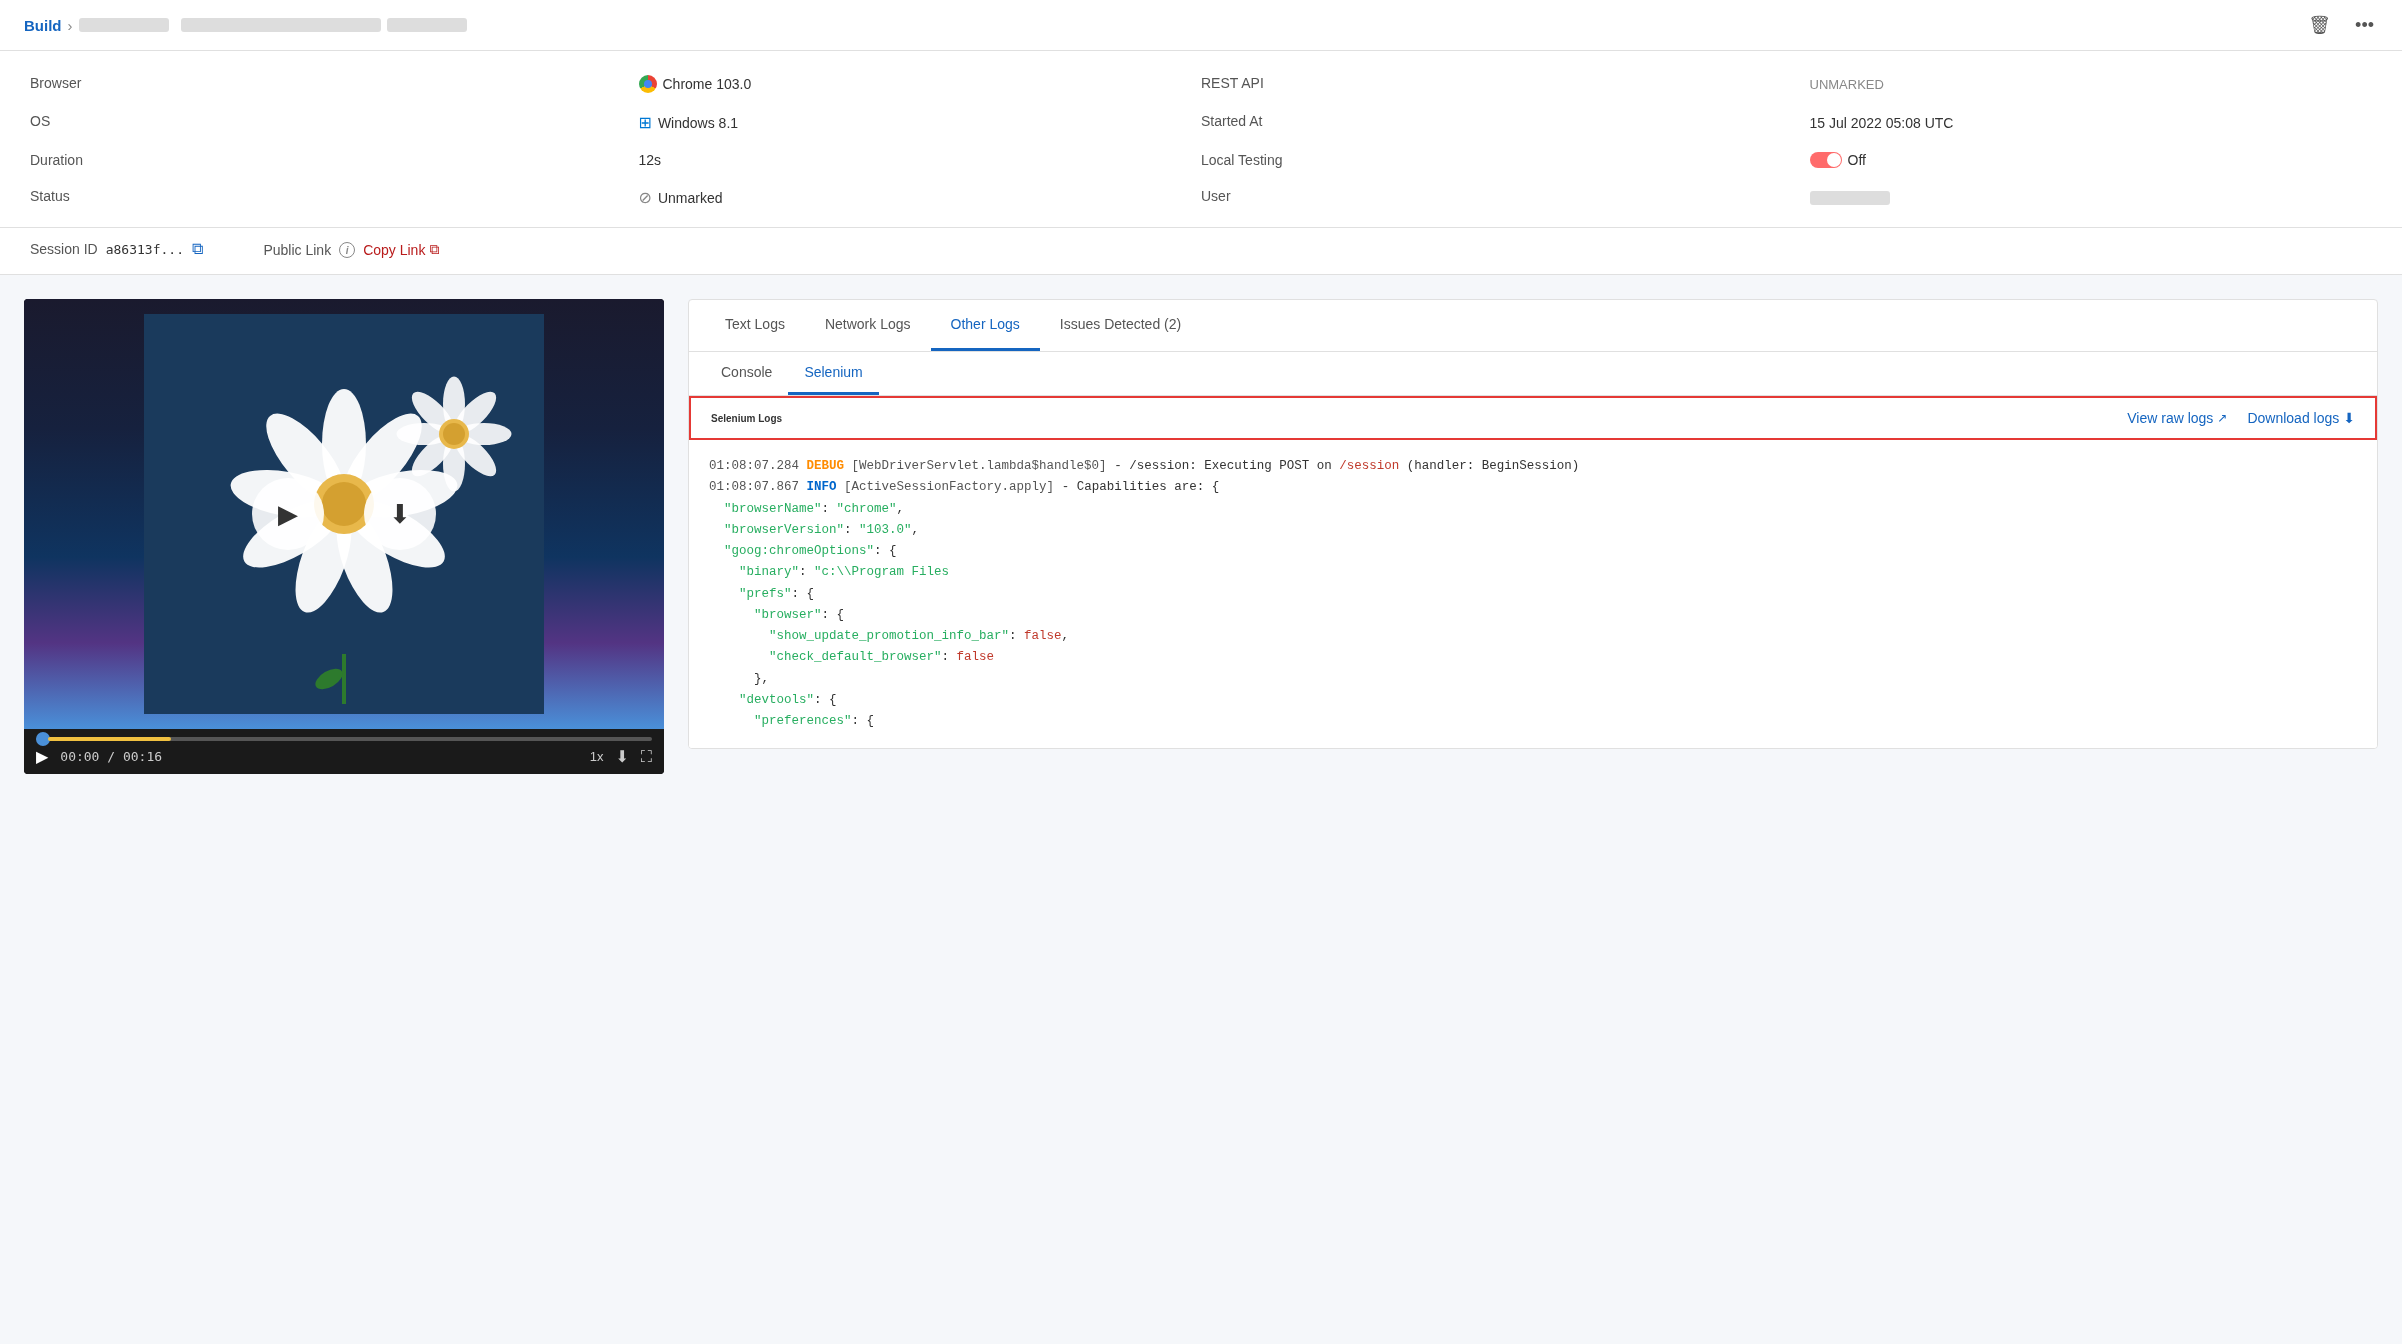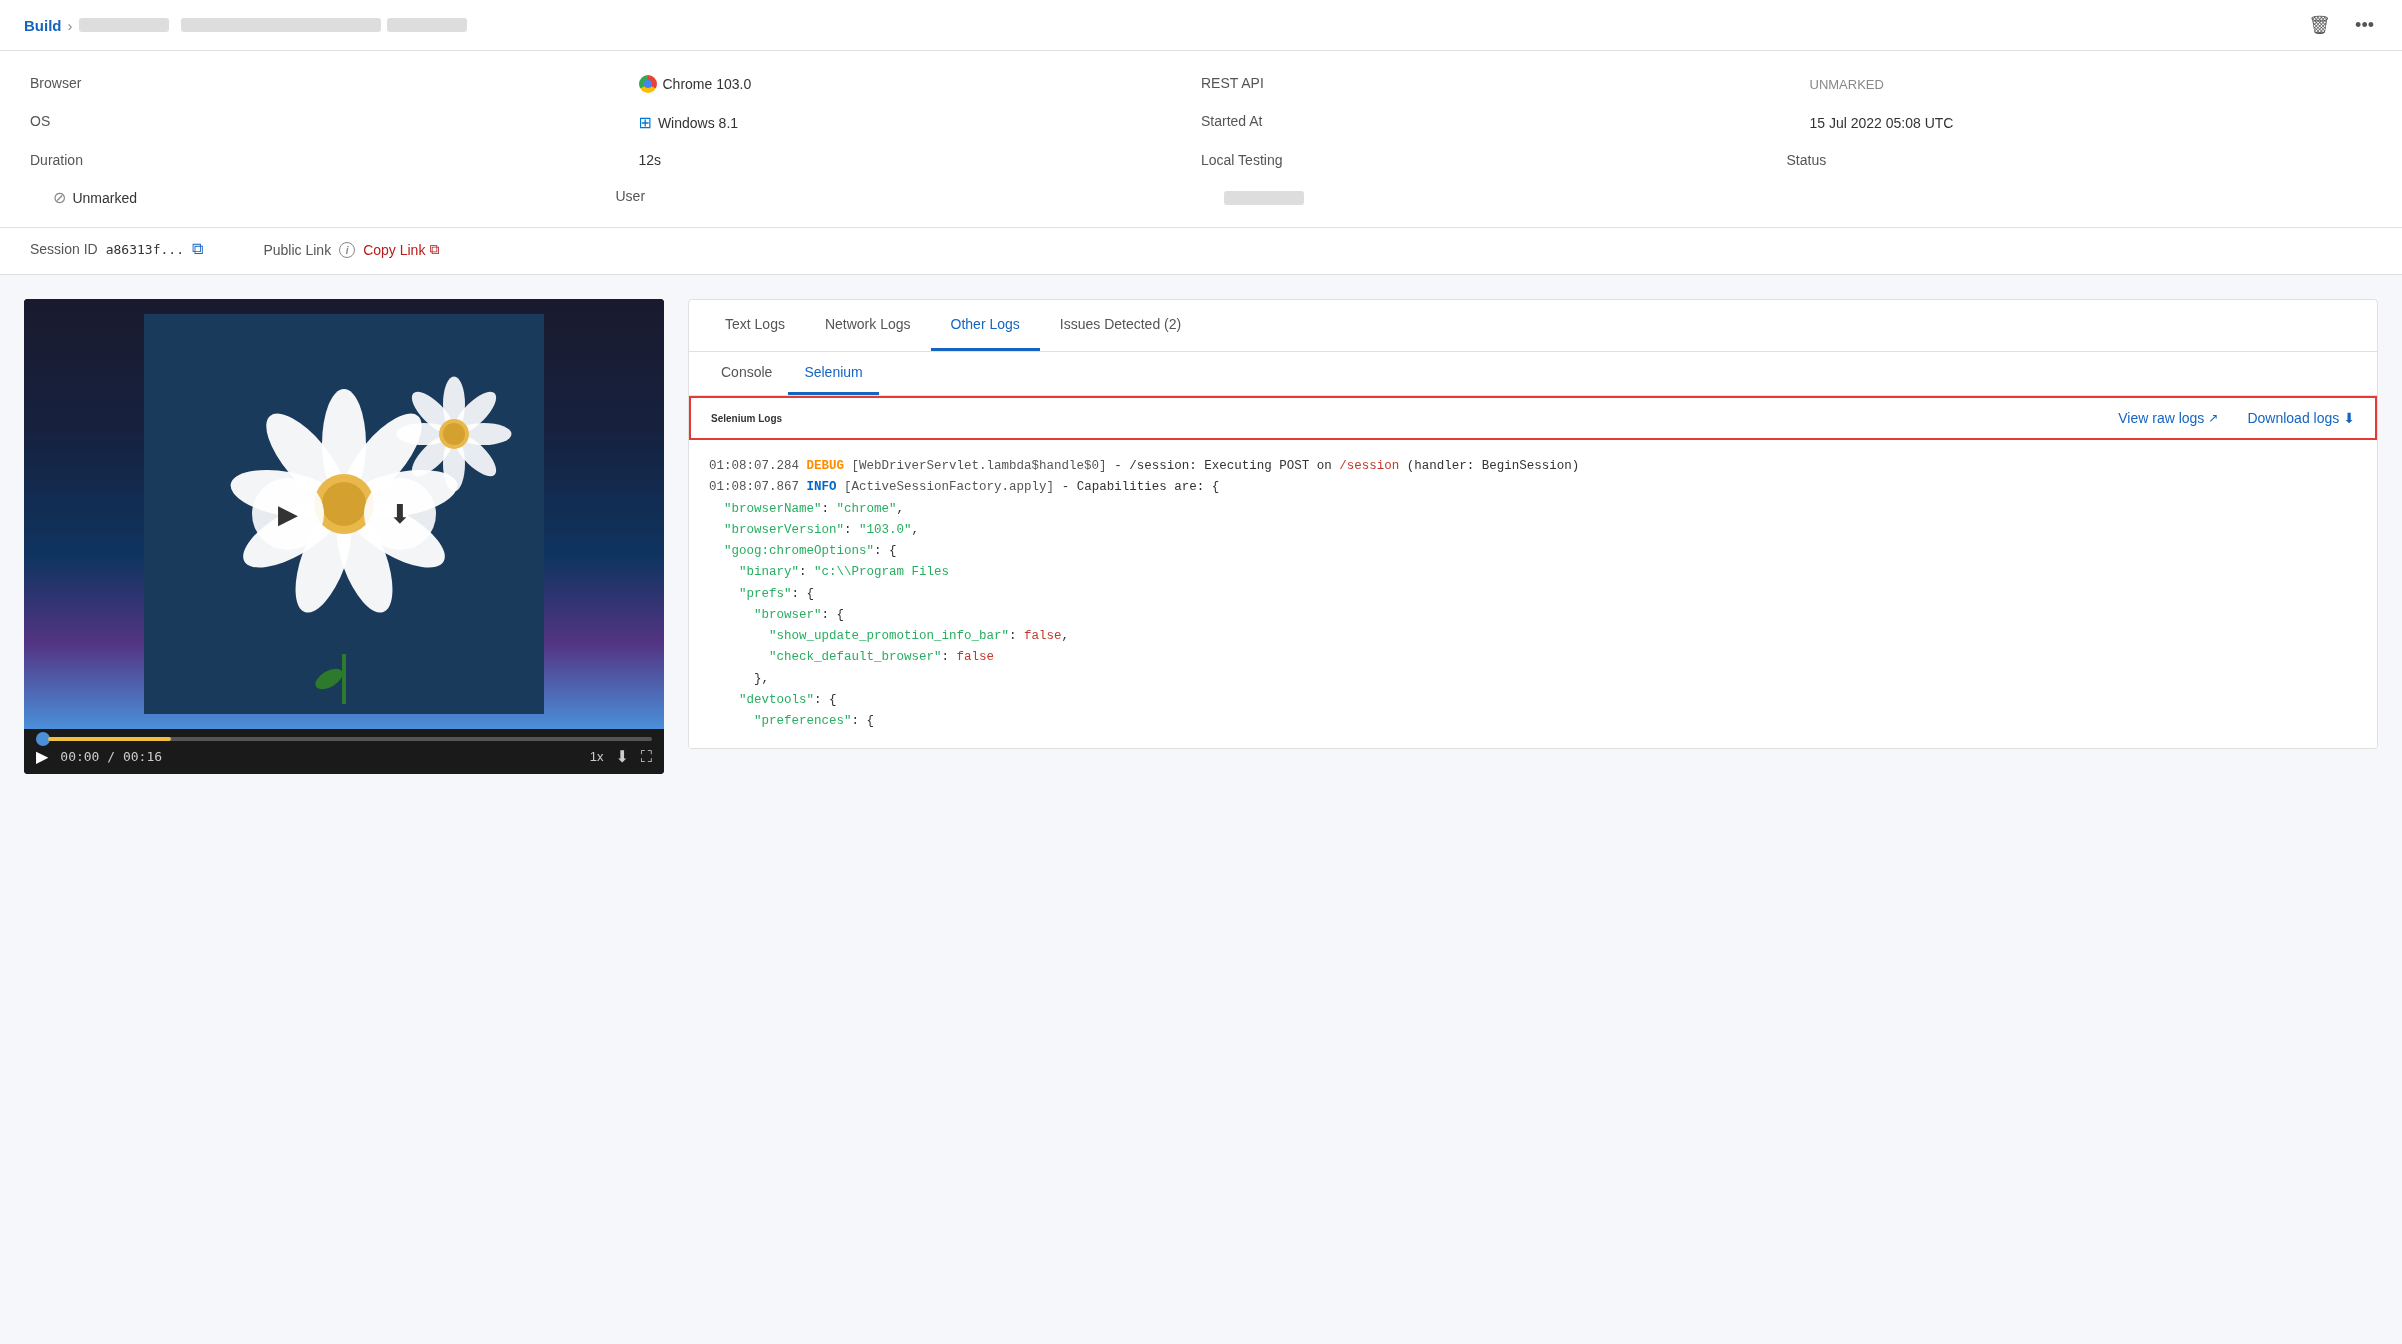--- a/index.html
+++ b/index.html
@@ -207,21 +207,21 @@
     
     .selenium-logs-header {
       display: flex;
       align-items: center;
       justify-content: space-between;
       padding: 12px 20px;
       border: 2px solid #e53935;
       margin: 0;
     }
     .selenium-logs-title { font-weight: 600; font-size: 10px; }
-    .logs-actions { display: flex; align-items: center; gap: 29px; }
+    .logs-actions { display: flex; align-items: center; gap: 20px; }
     .view-raw-link, .download-logs-link {
       color: #1565c0;
       text-decoration: none;
       font-size: 14px;
       display: flex;
       align-items: center;
       gap: 4px;
       background: none;
       border: none;
       cursor: pointer;
@@ -284,20 +284,24 @@
   <div class="meta-value">
     <span class="windows-icon">⊞</span>
     <span>Windows 8.1</span>
   </div>
   <div class="meta-label">Started At</div>
   <div class="meta-value">15 Jul 2022 05:08 UTC</div>
 
   <div class="meta-label">Duration</div>
   <div class="meta-value">12s</div>
   <div class="meta-label">Local Testing</div>
+  <div class="meta-value">
+    <span class="toggle-off"></span>
+    <span>Off</span>
+  </div>
 
   <div class="meta-label">Status</div>
   <div class="meta-value">
     <span class="status-icon">⊘</span>
     <span>Unmarked</span>
   </div>
   <div class="meta-label">User</div>
   <div class="meta-value">
     <span class="user-blur"></span>
   </div>

